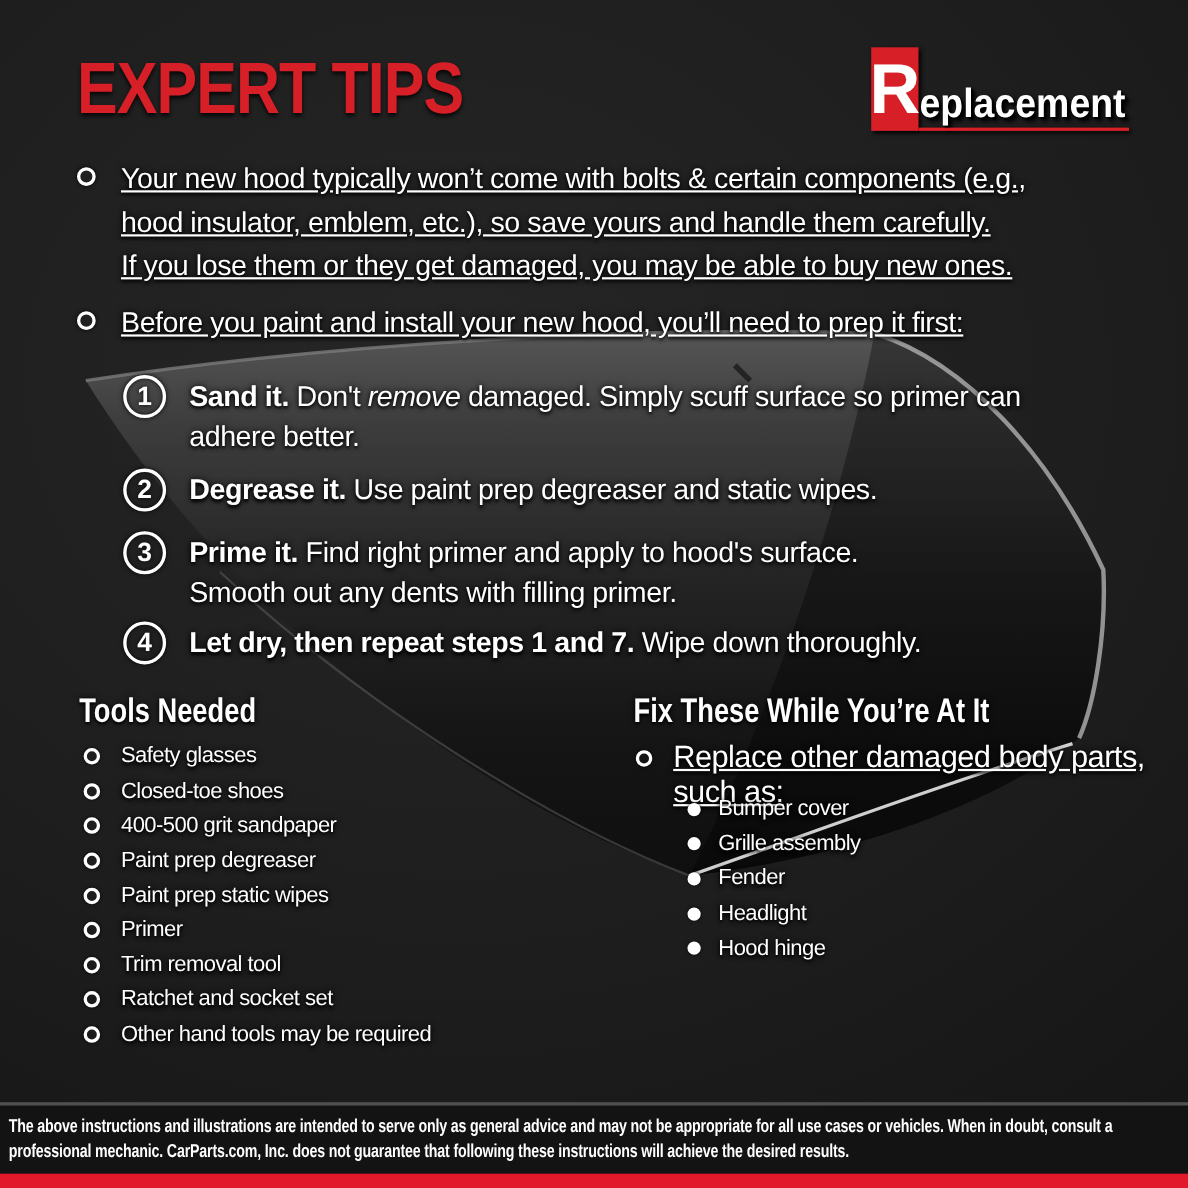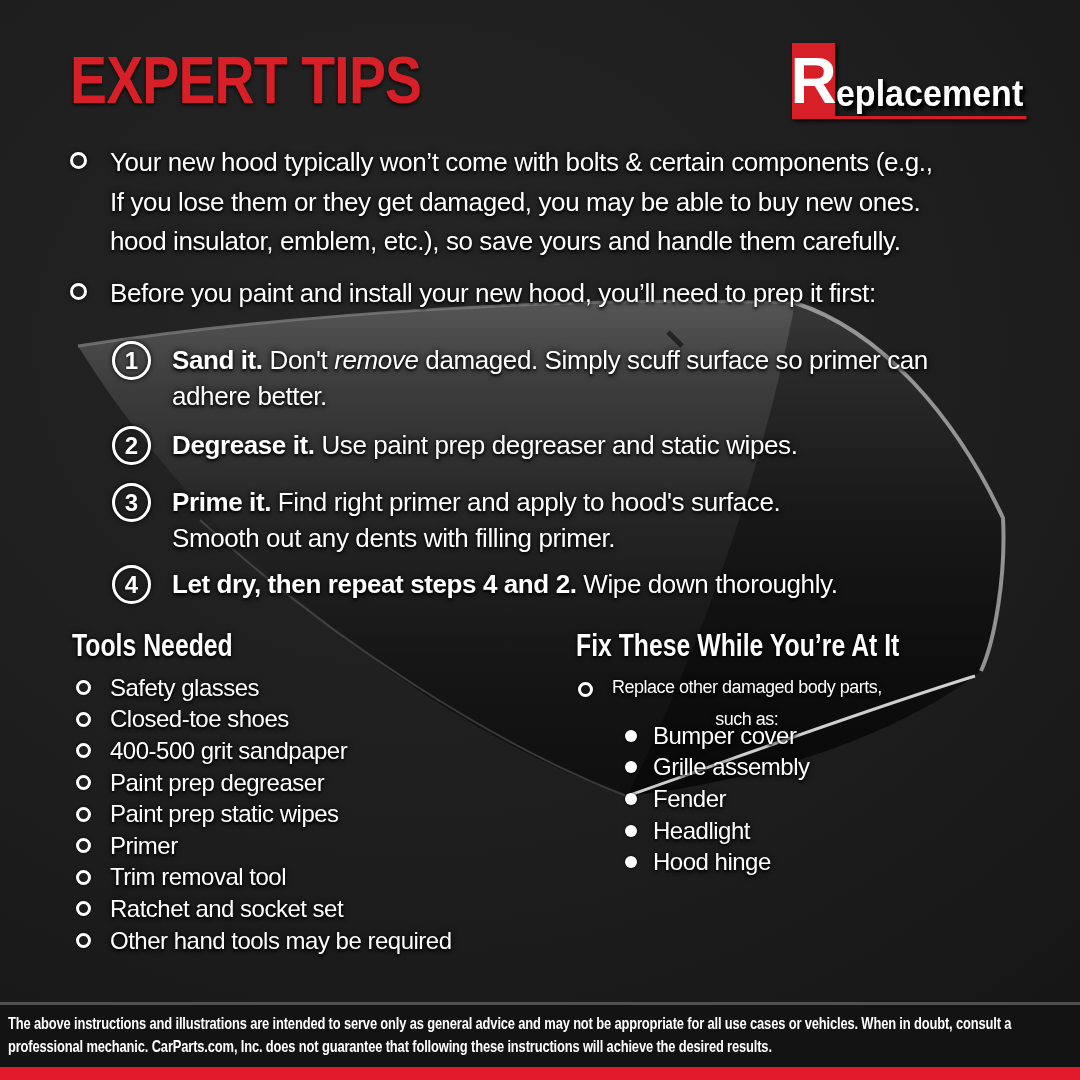--- a/index.html
+++ b/index.html
@@ -31,21 +31,21 @@
     transform:scaleX(0.92);transform-origin:0 100%;
     text-shadow:2px 2px 1px #000;
   }
 
   
   .bullet{position:absolute;left:70px;display:flex;align-items:flex-start;}
   .ring{width:11px;height:11px;border:3px solid #fff;border-radius:50%;flex:none;
         box-shadow:0 0 4px rgba(0,0,0,.9);}
   .bullet .ring{margin-top:9px;margin-right:23px;}
   .btext{font-size:26px;line-height:39.5px;letter-spacing:-0.4px;}
-  .btext span{display:block;white-space:nowrap;}
+  .btext span{display:block;white-space:nowrap;text-decoration:underline;}
   #bullet-1{top:143px;}
   #bullet-2{top:274px;justify-content:flex-end;}
 
   
   .step{position:absolute;left:112px;display:flex;align-items:flex-start;}
   .stepcirc{
     width:33px;height:33px;border:3px solid #fff;border-radius:50%;flex:none;
     display:flex;align-items:center;justify-content:center;
     font-size:24px;font-weight:700;margin-right:21px;margin-top:-1px;
     box-shadow:0 0 5px rgba(0,0,0,.9), inset 0 0 4px rgba(0,0,0,.8);
@@ -64,25 +64,25 @@
   #tools-heading{left:72px;top:628px;}
   #fix-heading{left:576px;top:628px;}
 
   
   .vlist{position:absolute;}
   .li{display:flex;align-items:center;height:31.6px;}
   .ring-sm{width:9px;height:9px;border:3px solid #fff;border-radius:50%;flex:none;
            margin-right:19px;box-shadow:0 0 3px rgba(0,0,0,.9);}
   .dot{width:12px;height:12px;background:#fff;border-radius:50%;flex:none;
        margin-right:16px;box-shadow:0 0 3px rgba(0,0,0,.9);}
-  .litxt{font-size:24px;letter-spacing:-0.5px;white-space:nowrap;}
+  .litxt{font-size:20px;letter-spacing:-0.5px;white-space:nowrap;}
   #tools-list{left:76px;top:672px;}
   #fix-lead{position:absolute;left:578px;top:672px;display:flex;align-items:flex-start;}
   #fix-lead .ring-sm{margin-top:10px;}
-  #fix-lead .btext{font-size:18px;line-height:31.6px;letter-spacing:-0.5px;text-align:center;}
+  #fix-lead .btext{font-size:28px;line-height:31.6px;letter-spacing:-0.5px;}
   #fix-sublist{left:625px;top:720px;}
 
   
   .footerbg{position:absolute;left:0;top:1005px;width:1080px;height:62px;background:#131313;z-index:1;}
   .divider{position:absolute;left:0;top:1002px;width:1080px;height:3px;background:#505050;z-index:2;}
   .disclaimer{
     position:absolute;left:8px;top:1012px;z-index:3;
     font-size:17px;font-weight:700;line-height:23px;letter-spacing:-0.2px;
     transform:scaleX(0.76);transform-origin:0 0;
   }
@@ -123,22 +123,22 @@
 <div class="title glow fg">EXPERT TIPS</div>
 <div class="logo fg">
   <div class="logo-box">R</div>
   <div class="logo-rest">eplacement</div>
 </div>
 
 <div class="bullet fg" id="bullet-1">
   <span class="ring"></span>
   <div class="btext glow">
     <span>Your new hood typically won’t come with bolts &amp; certain components (e.g.,</span>
+    <span>hood insulator, emblem, etc.), so save yours and handle them carefully.</span>
     <span>If you lose them or they get damaged, you may be able to buy new ones.</span>
-    <span>hood insulator, emblem, etc.), so save yours and handle them carefully.</span>
   </div>
 </div>
 
 <div class="bullet fg" id="bullet-2">
   <span class="ring"></span>
   <div class="btext glow">
     <span>Before you paint and install your new hood, you’ll need to prep it first:</span>
   </div>
 </div>
 
@@ -158,21 +158,21 @@
 <div class="step fg" id="step-3">
   <span class="stepcirc">3</span>
   <div class="steptext glow">
     <b>Prime it.</b><span> Find right primer and apply to hood's surface.</span>
     <span class="l2">Smooth out any dents with filling primer.</span>
   </div>
 </div>
 <div class="step fg" id="step-4">
   <span class="stepcirc">4</span>
   <div class="steptext glow">
-    <b>Let dry, then repeat steps 4 and 2.</b><span> Wipe down thoroughly.</span>
+    <b>Let dry, then repeat steps 1 and 7.</b><span> Wipe down thoroughly.</span>
   </div>
 </div>
 
 <div class="colhead fg" id="tools-heading">Tools Needed</div>
 <div class="vlist fg" id="tools-list">
   <div class="li">
       <span class="ring-sm"></span>
       <span class="litxt glow">Safety glasses</span>
     </div>
   <div class="li">

